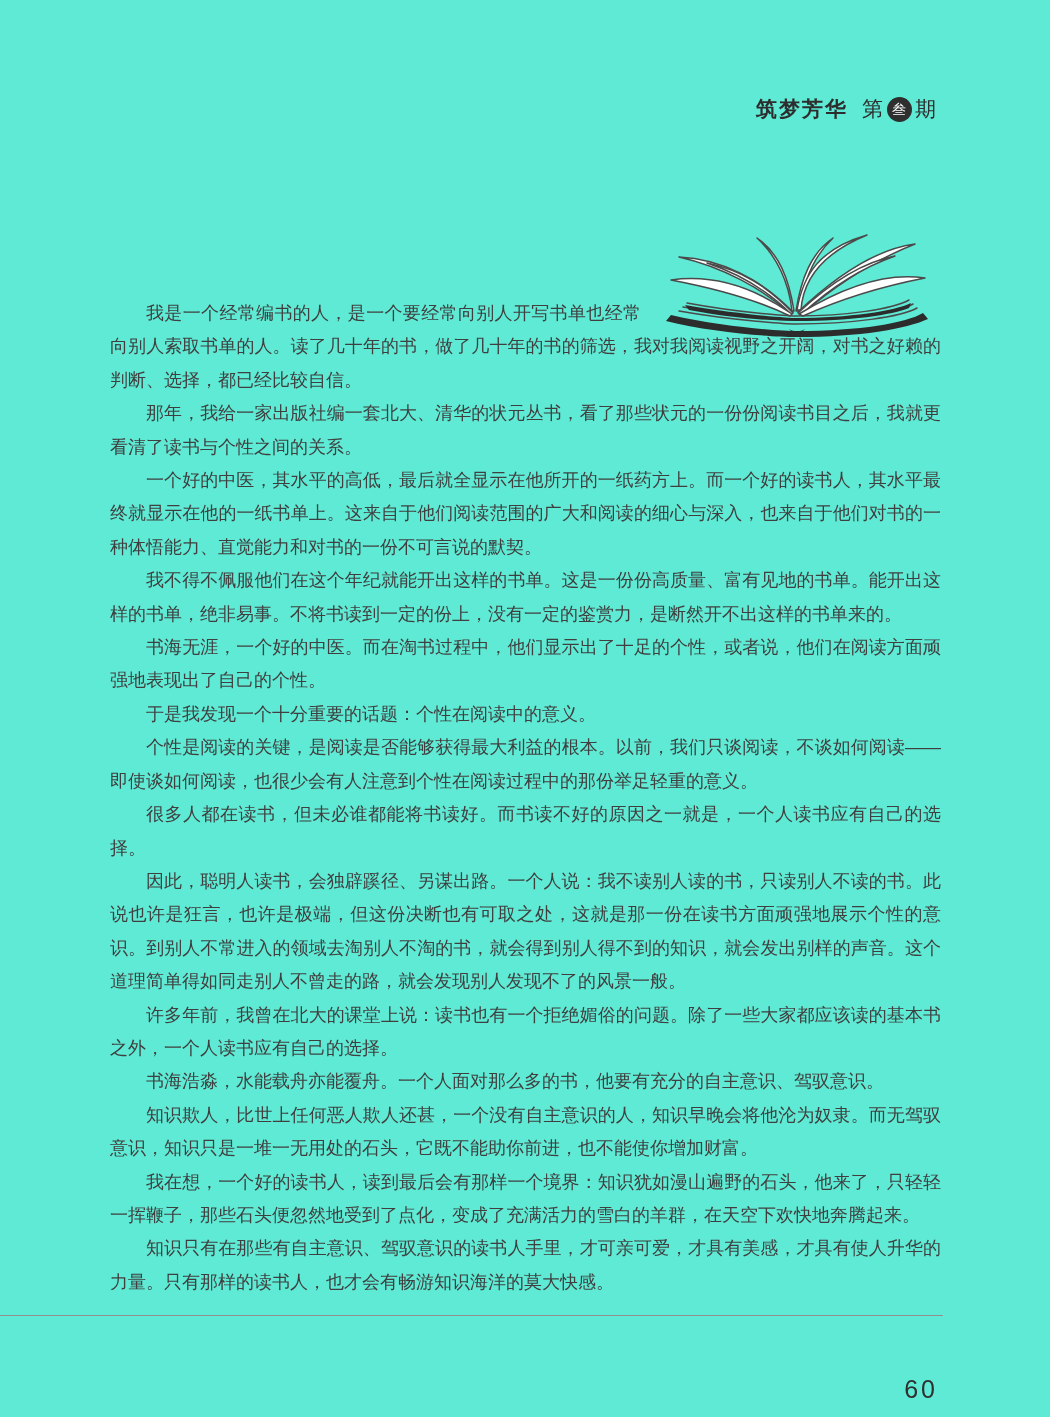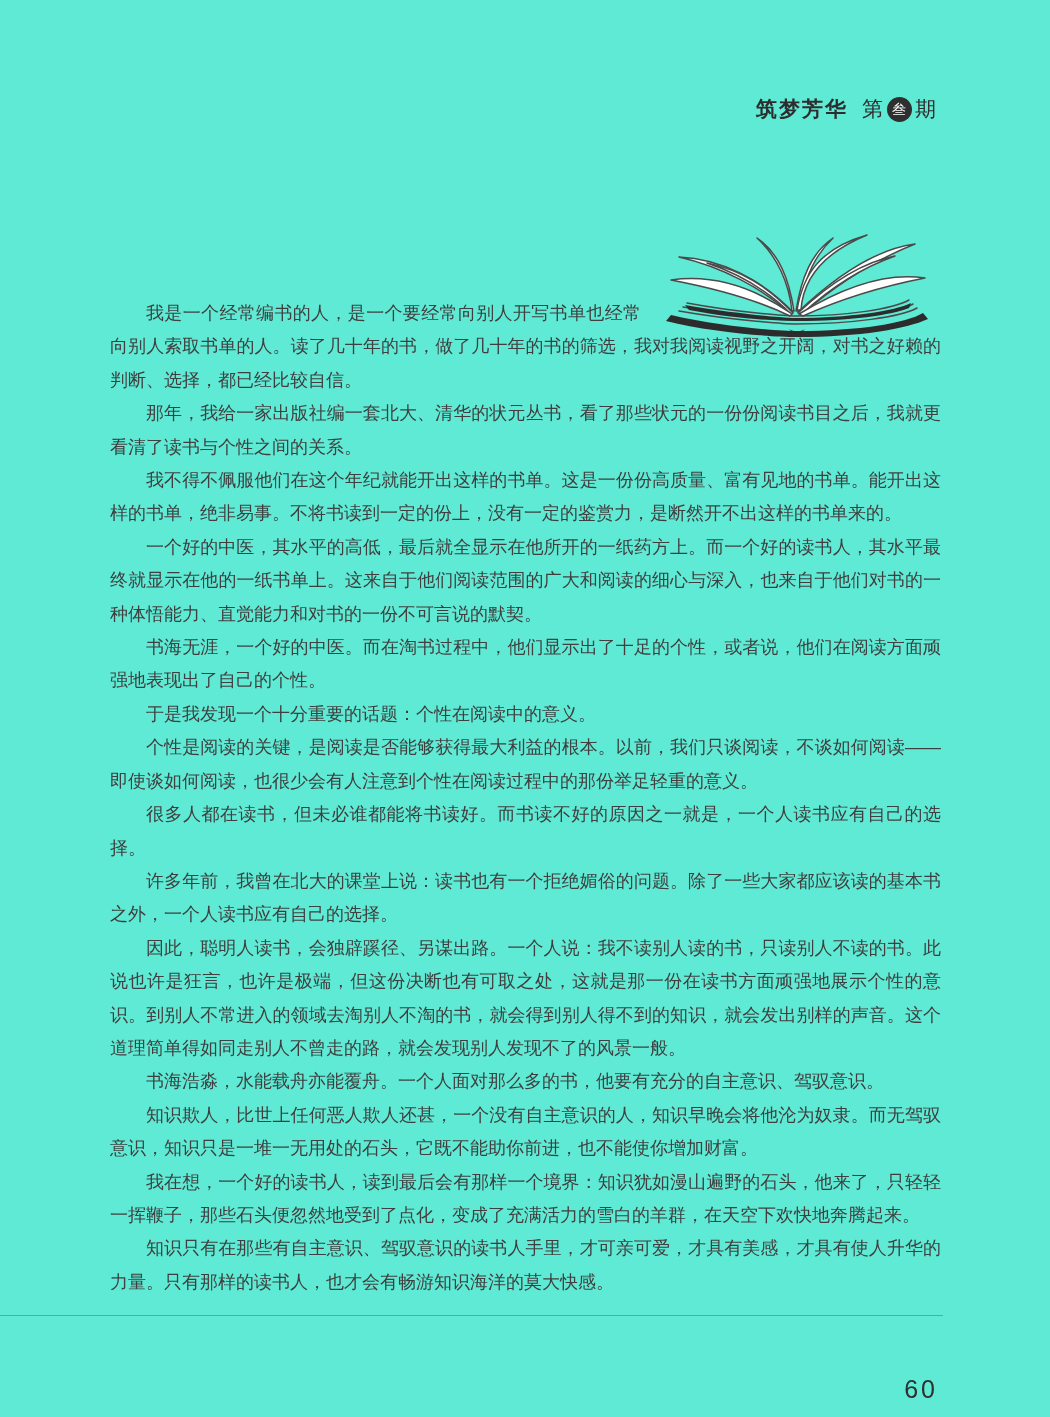--- a/index.html
+++ b/index.html
@@ -131,28 +131,28 @@
         <path class="book-stroke" d="M36 70 C 90 80 138 83 145 83 C 196 83 242 76 258 67"></path>
         <path class="book-dark" d="M34 72 C 92 82 138 85 145 85 C 198 85 244 78 260 70 L 258 75 C 242 82 198 88 145 88 C 120 88 80 85 38 77 Z"></path>
 
         <path class="book-dark" d="M20 82 C 70 94 130 98 145 98 C 210 98 255 90 272 80 L 277 86 C 255 96 210 104 145 104 C 118 104 58 99 15 88 Z"></path>
         <path class="book-dark" d="M138 96 C 142 101 150 101 154 96 C 150 99 142 99 138 96 Z"></path>
       </svg>
     </div>
 
     <p>我是一个经常编书的人，是一个要经常向别人开写书单也经常向别人索取书单的人。读了几十年的书，做了几十年的书的筛选，我对我阅读视野之开阔，对书之好赖的判断、选择，都已经比较自信。</p>
     <p>那年，我给一家出版社编一套北大、清华的状元丛书，看了那些状元的一份份阅读书目之后，我就更看清了读书与个性之间的关系。</p>
+    <p>一个好的中医，其水平的高低，最后就全显示在他所开的一纸药方上。而一个好的读书人，其水平最终就显示在他的一纸书单上。这来自于他们阅读范围的广大和阅读的细心与深入，也来自于他们对书的一种体悟能力、直觉能力和对书的一份不可言说的默契。</p>
     <p>我不得不佩服他们在这个年纪就能开出这样的书单。这是一份份高质量、富有见地的书单。能开出这样的书单，绝非易事。不将书读到一定的份上，没有一定的鉴赏力，是断然开不出这样的书单来的。</p>
-    <p>一个好的中医，其水平的高低，最后就全显示在他所开的一纸药方上。而一个好的读书人，其水平最终就显示在他的一纸书单上。这来自于他们阅读范围的广大和阅读的细心与深入，也来自于他们对书的一种体悟能力、直觉能力和对书的一份不可言说的默契。</p>
     <p>书海无涯，一个好的中医。而在淘书过程中，他们显示出了十足的个性，或者说，他们在阅读方面顽强地表现出了自己的个性。</p>
     <p>于是我发现一个十分重要的话题：个性在阅读中的意义。</p>
     <p>个性是阅读的关键，是阅读是否能够获得最大利益的根本。以前，我们只谈阅读，不谈如何阅读——即使谈如何阅读，也很少会有人注意到个性在阅读过程中的那份举足轻重的意义。</p>
     <p>很多人都在读书，但未必谁都能将书读好。而书读不好的原因之一就是，一个人读书应有自己的选择。</p>
+    <p>因此，聪明人读书，会独辟蹊径、另谋出路。一个人说：我不读别人读的书，只读别人不读的书。此说也许是狂言，也许是极端，但这份决断也有可取之处，这就是那一份在读书方面顽强地展示个性的意识。到别人不常进入的领域去淘别人不淘的书，就会得到别人得不到的知识，就会发出别样的声音。这个道理简单得如同走别人不曾走的路，就会发现别人发现不了的风景一般。</p>
     <p>许多年前，我曾在北大的课堂上说：读书也有一个拒绝媚俗的问题。除了一些大家都应该读的基本书之外，一个人读书应有自己的选择。</p>
-    <p>因此，聪明人读书，会独辟蹊径、另谋出路。一个人说：我不读别人读的书，只读别人不读的书。此说也许是狂言，也许是极端，但这份决断也有可取之处，这就是那一份在读书方面顽强地展示个性的意识。到别人不常进入的领域去淘别人不淘的书，就会得到别人得不到的知识，就会发出别样的声音。这个道理简单得如同走别人不曾走的路，就会发现别人发现不了的风景一般。</p>
     <p>书海浩淼，水能载舟亦能覆舟。一个人面对那么多的书，他要有充分的自主意识、驾驭意识。</p>
     <p>知识欺人，比世上任何恶人欺人还甚，一个没有自主意识的人，知识早晚会将他沦为奴隶。而无驾驭意识，知识只是一堆一无用处的石头，它既不能助你前进，也不能使你增加财富。</p>
     <p>我在想，一个好的读书人，读到最后会有那样一个境界：知识犹如漫山遍野的石头，他来了，只轻轻一挥鞭子，那些石头便忽然地受到了点化，变成了充满活力的雪白的羊群，在天空下欢快地奔腾起来。</p>
     <p>知识只有在那些有自主意识、驾驭意识的读书人手里，才可亲可爱，才具有美感，才具有使人升华的力量。只有那样的读书人，也才会有畅游知识海洋的莫大快感。</p>
   </main>
 
   <div class="footer-rule"></div>
   <div class="page-number">60</div>
 
 </div>

